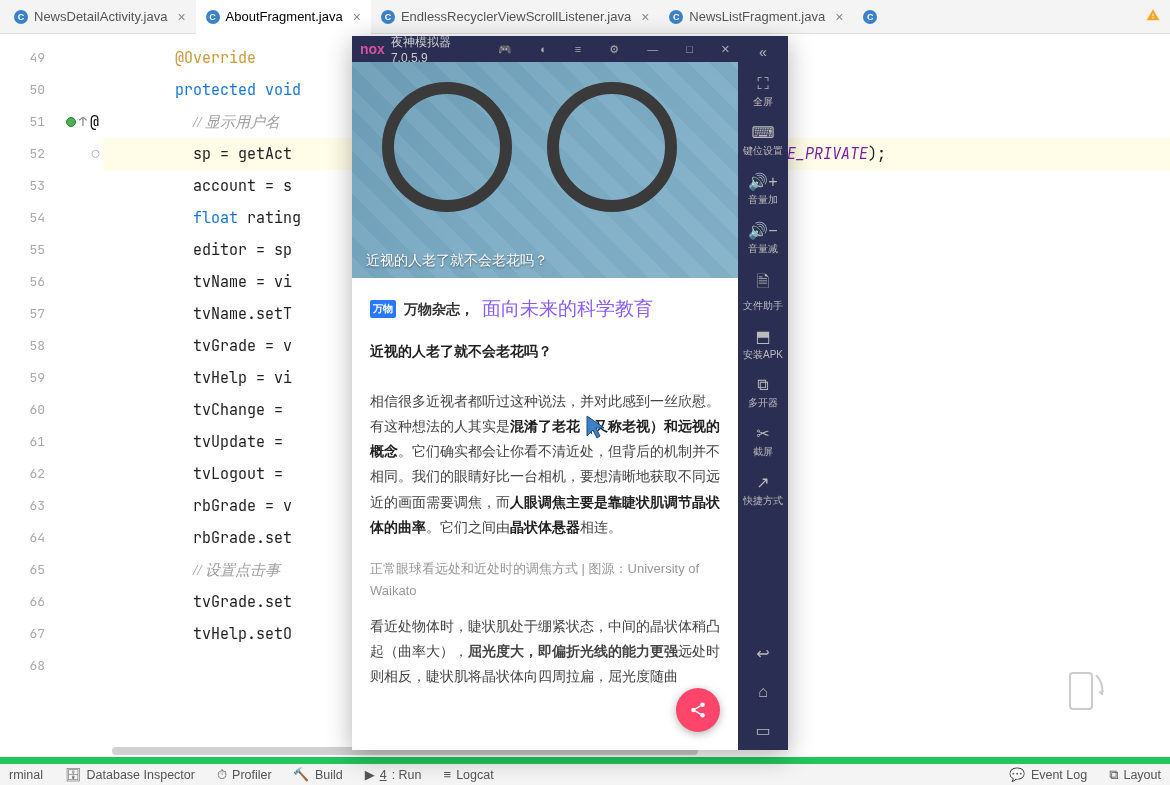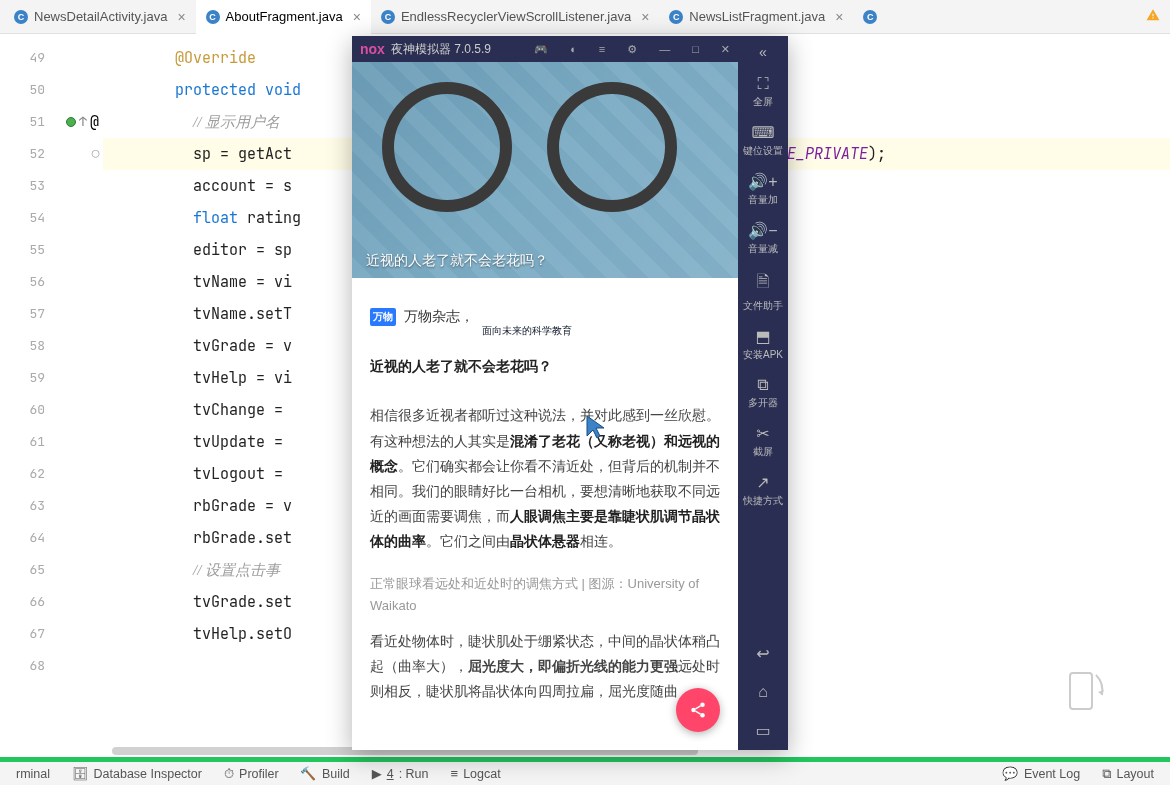--- a/index.html
+++ b/index.html
@@ -26,54 +26,54 @@
 .code-line.hl { background: #fffde7; }
 .kw { color: #1976d2; }
 .comment { color: #9e9e9e; font-style: italic; font-family: Liberation Serif, serif; }
 .num { color: #1565c0; }
 .const { color: #7b1fa2; font-style: italic; }
 .ann { color: #c79a3a; }
 
 
 .emulator { position: absolute; left: 352px; top: 36px; width: 436px; height: 714px; display: flex; box-shadow: 0 6px 24px rgba(0,0,0,.3); z-index: 100; }
 .emu-screen { width: 386px; background: #fff; display: flex; flex-direction: column; }
-.emu-titlebar { height: 26px; background: #2a2e52; display: flex; align-items: center; color: #ccc; font-size: 12px; padding: 0 8px; gap: 22px; }
+.emu-titlebar { height: 26px; background: #2a2e52; display: flex; align-items: center; color: #ccc; font-size: 12px; padding: 0 8px; gap: 28px; }
 .emu-title-text { flex: 1; display: flex; align-items: center; gap: 6px; }
 .nox-logo { color: #d94fa0; font-size: 14px; font-weight: bold; }
 .emu-tb-icon { color: #aaa; font-size: 11px; cursor: pointer; }
 .gamepad-ico { color: #e6a43a; }
 .emu-hero { height: 216px; background: linear-gradient(135deg,#5a8ba8,#7ba9c5,#8fb8d0); position: relative; display: flex; align-items: flex-end; overflow: hidden; }
 .hero-overlay-text { color: #fff; font-size: 14px; padding: 8px 14px; text-shadow: 0 1px 2px rgba(0,0,0,.5); z-index: 2; }
 .glasses-circle { position: absolute; width: 130px; height: 130px; border: 12px solid #3a3a3a; border-radius: 50%; top: 20px; }
 .glc1 { left: 30px; }
 .glc2 { left: 195px; }
 .map-texture { position: absolute; inset: 0; background: repeating-linear-gradient(45deg,#87b5c9 0,#87b5c9 15px,#78a8be 15px,#78a8be 30px),radial-gradient(circle at 60% 60%,#c9a882 0,#c9a882 40px,transparent 40px); opacity: .55; }
 .emu-content { flex: 1; padding: 16px 18px; overflow: hidden; font-size: 14px; color: #333; line-height: 1.6; }
 .article-title { font-size: 16px; font-weight: bold; color: #222; margin-bottom: 18px; }
 .author-row { display: flex; align-items: center; gap: 8px; margin-bottom: 16px; }
 .author-badge { background: #2979ff; color: #fff; font-size: 10px; padding: 1px 3px; border-radius: 2px; font-weight: bold; }
-.author-name { font-weight: normal; color: #333; }
-.author-desc { color: #0f172a; font-size: 10px; margin-top: 29px; }
+.author-name { font-weight: bold; color: #333; }
+.author-desc { color: #8b5cf6; font-size: 19px; }
 .sub-title { font-weight: bold; color: #222; margin-bottom: 26px; }
 .article-body { font-size: 14px; color: #444; line-height: 1.8; }
 .article-body b { color: #222; }
 .caption { color: #999; font-size: 13px; margin-top: 18px; line-height: 1.7; }
 .article-body2 { font-size: 14px; color: #444; line-height: 1.8; margin-top: 12px; }
 .share-fab { position: absolute; right: 68px; bottom: 18px; width: 44px; height: 44px; border-radius: 50%; background: #ff4569; display: flex; align-items: center; justify-content: center; color: #fff; box-shadow: 0 2px 8px rgba(0,0,0,.3); }
 .cursor-arrow { position: absolute; left: 585px; top: 414px; z-index: 200; pointer-events: none; }
 
 .emu-sidebar { width: 50px; background: #2a2e52; display: flex; flex-direction: column; align-items: center; color: #bbb; font-size: 10px; padding-top: 4px; }
 .sb-collapse { font-size: 14px; padding: 4px 0 8px; }
 .sb-item { display: flex; flex-direction: column; align-items: center; gap: 2px; padding: 7px 0; cursor: pointer; width: 100%; }
 .sb-item .ico { font-size: 16px; }
 .sb-spacer { flex: 1; }
 .sb-nav { font-size: 16px; padding: 10px 0; cursor: pointer; }
 
 
-.bottom-bar { position: absolute; bottom: 0; left: 0; right: 0; height: 28px; background: #f4f4f4; border-top: 5px solid #22c55e; display: flex; align-items: center; font-size: 12.5px; color: #555; padding: 0 16px; gap: 22px; }
+.bottom-bar { position: absolute; bottom: 0; left: 0; right: 0; height: 28px; background: #f4f4f4; border-top: 7px solid #22c55e; display: flex; align-items: center; font-size: 12.5px; color: #555; padding: 0 9px; gap: 22px; }
 .bb-item { display: flex; align-items: center; gap: 5px; cursor: pointer; white-space: nowrap; }
 .bb-spacer { flex: 1; }
 .bb-ico { font-size: 13px; }
 .run-underline { text-decoration: underline; }
 
 
 .rotate-widget { position: absolute; right: 60px; bottom: 60px; color: #ccc; z-index: 50; }
 
 
 .hscroll { position: absolute; bottom: 28px; left: 112px; right: 12px; height: 12px; }

